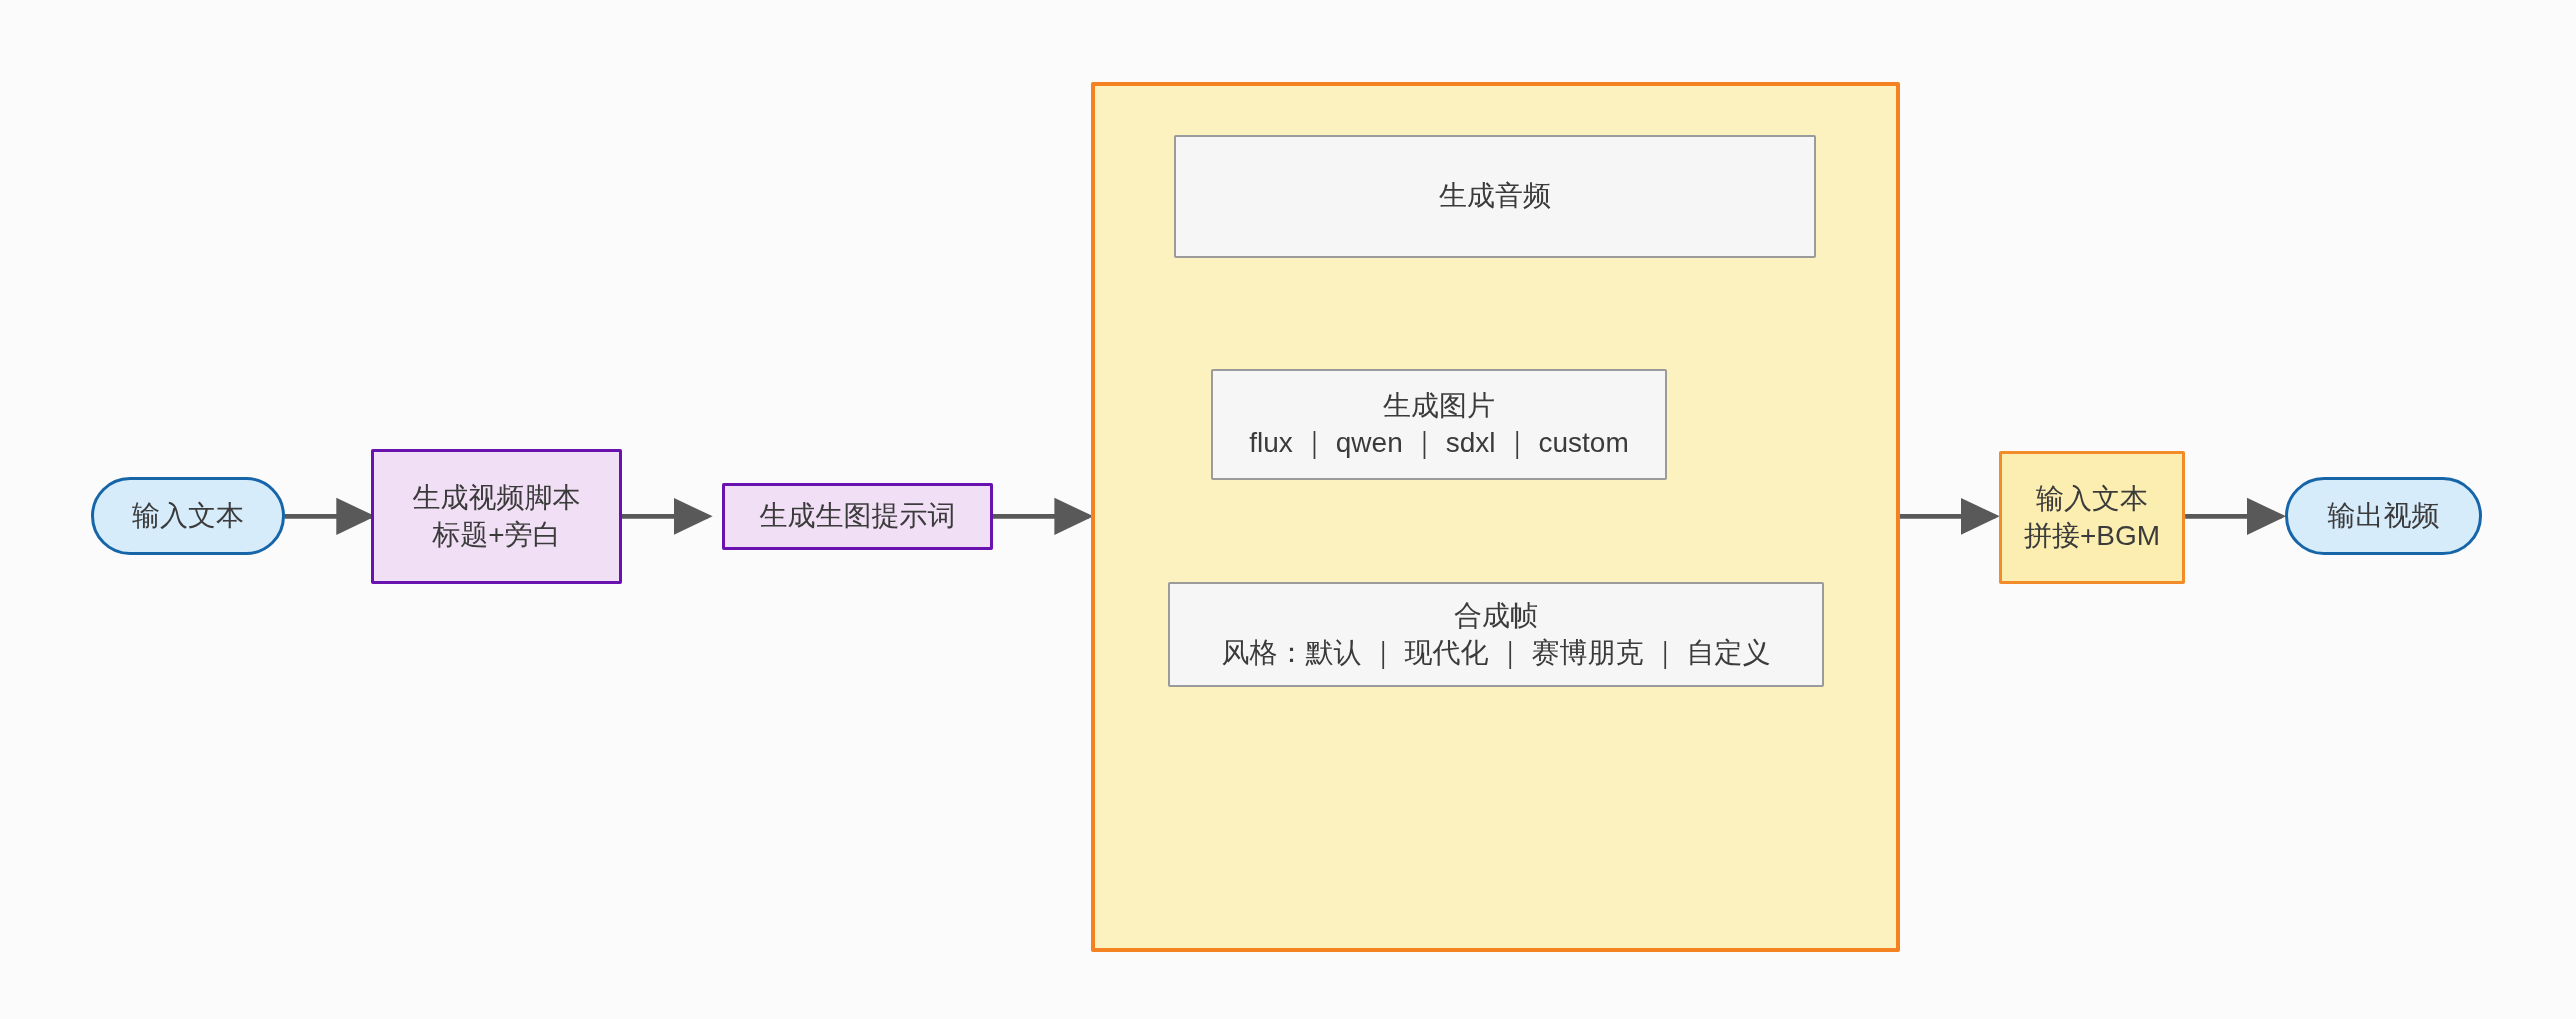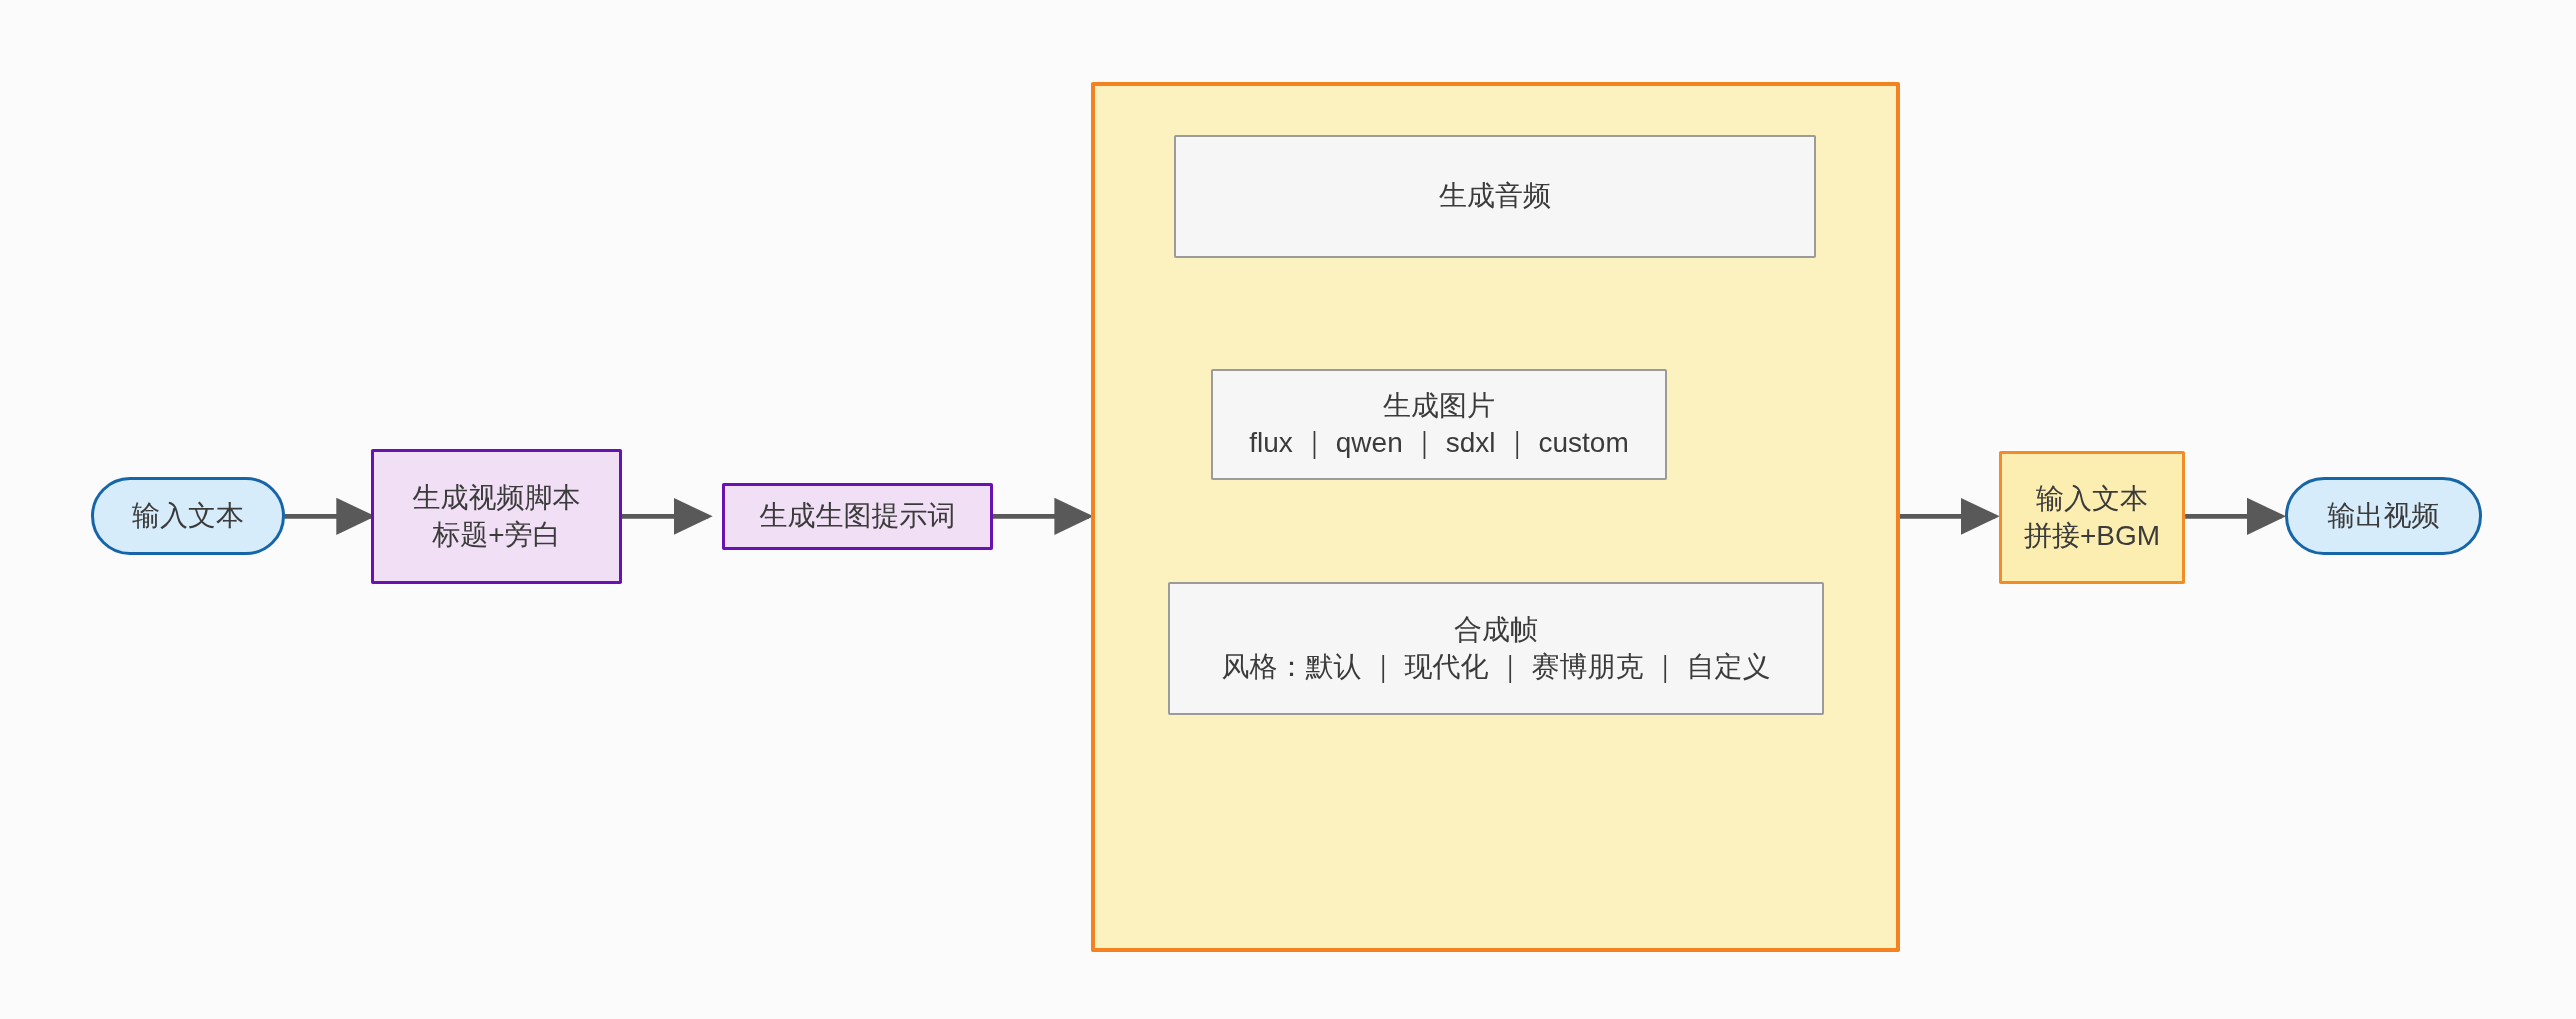--- a/index.html
+++ b/index.html
@@ -150,21 +150,21 @@
 
   <div class="node proc-plain" style="left:1174px; top:135px; width:642px; height:123px;">
     <span class="l1">生成音频</span>
   </div>
 
   <div class="node proc-plain" style="left:1211px; top:369px; width:456px; height:111px;">
     <span class="l1">生成图片</span>
     <span class="l2">flux ｜ qwen ｜ sdxl ｜ custom</span>
   </div>
 
-  <div class="node proc-plain" style="left:1168px; top:582px; width:656px; height:133px;">
+  <div class="node proc-plain" style="left:1168px; top:582px; width:656px; height:105px;">
     <span class="l1">合成帧</span>
     <span class="l2">风格：默认 ｜ 现代化 ｜ 赛博朋克 ｜ 自定义</span>
   </div>
 
 
   <div class="node proc-orange" style="left:1999px; top:451px; width:186px; height:133px;">
     <span class="l1">输入文本</span>
     <span class="l2">拼接+BGM</span>
   </div>
 

